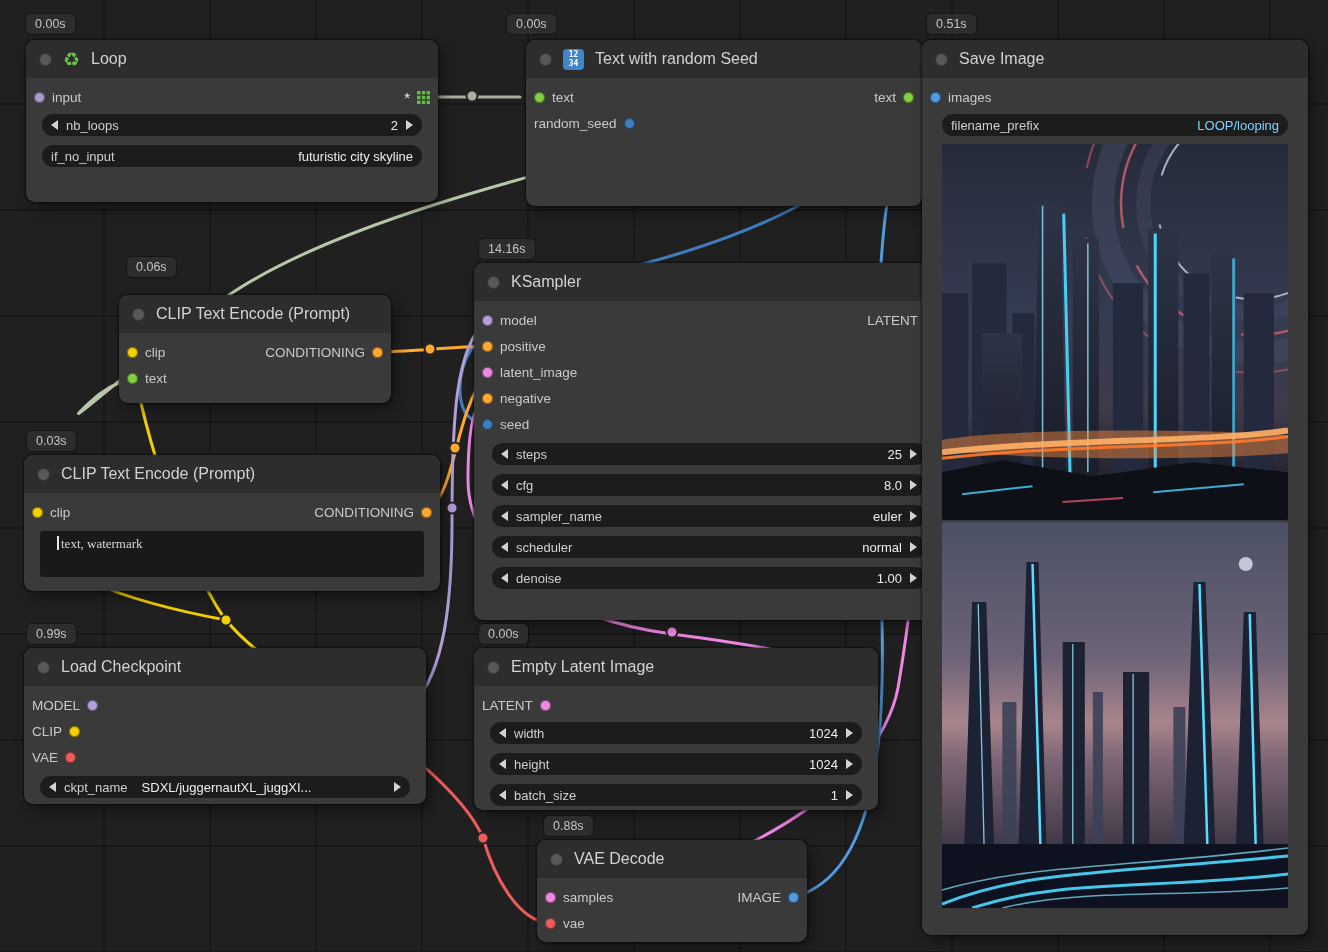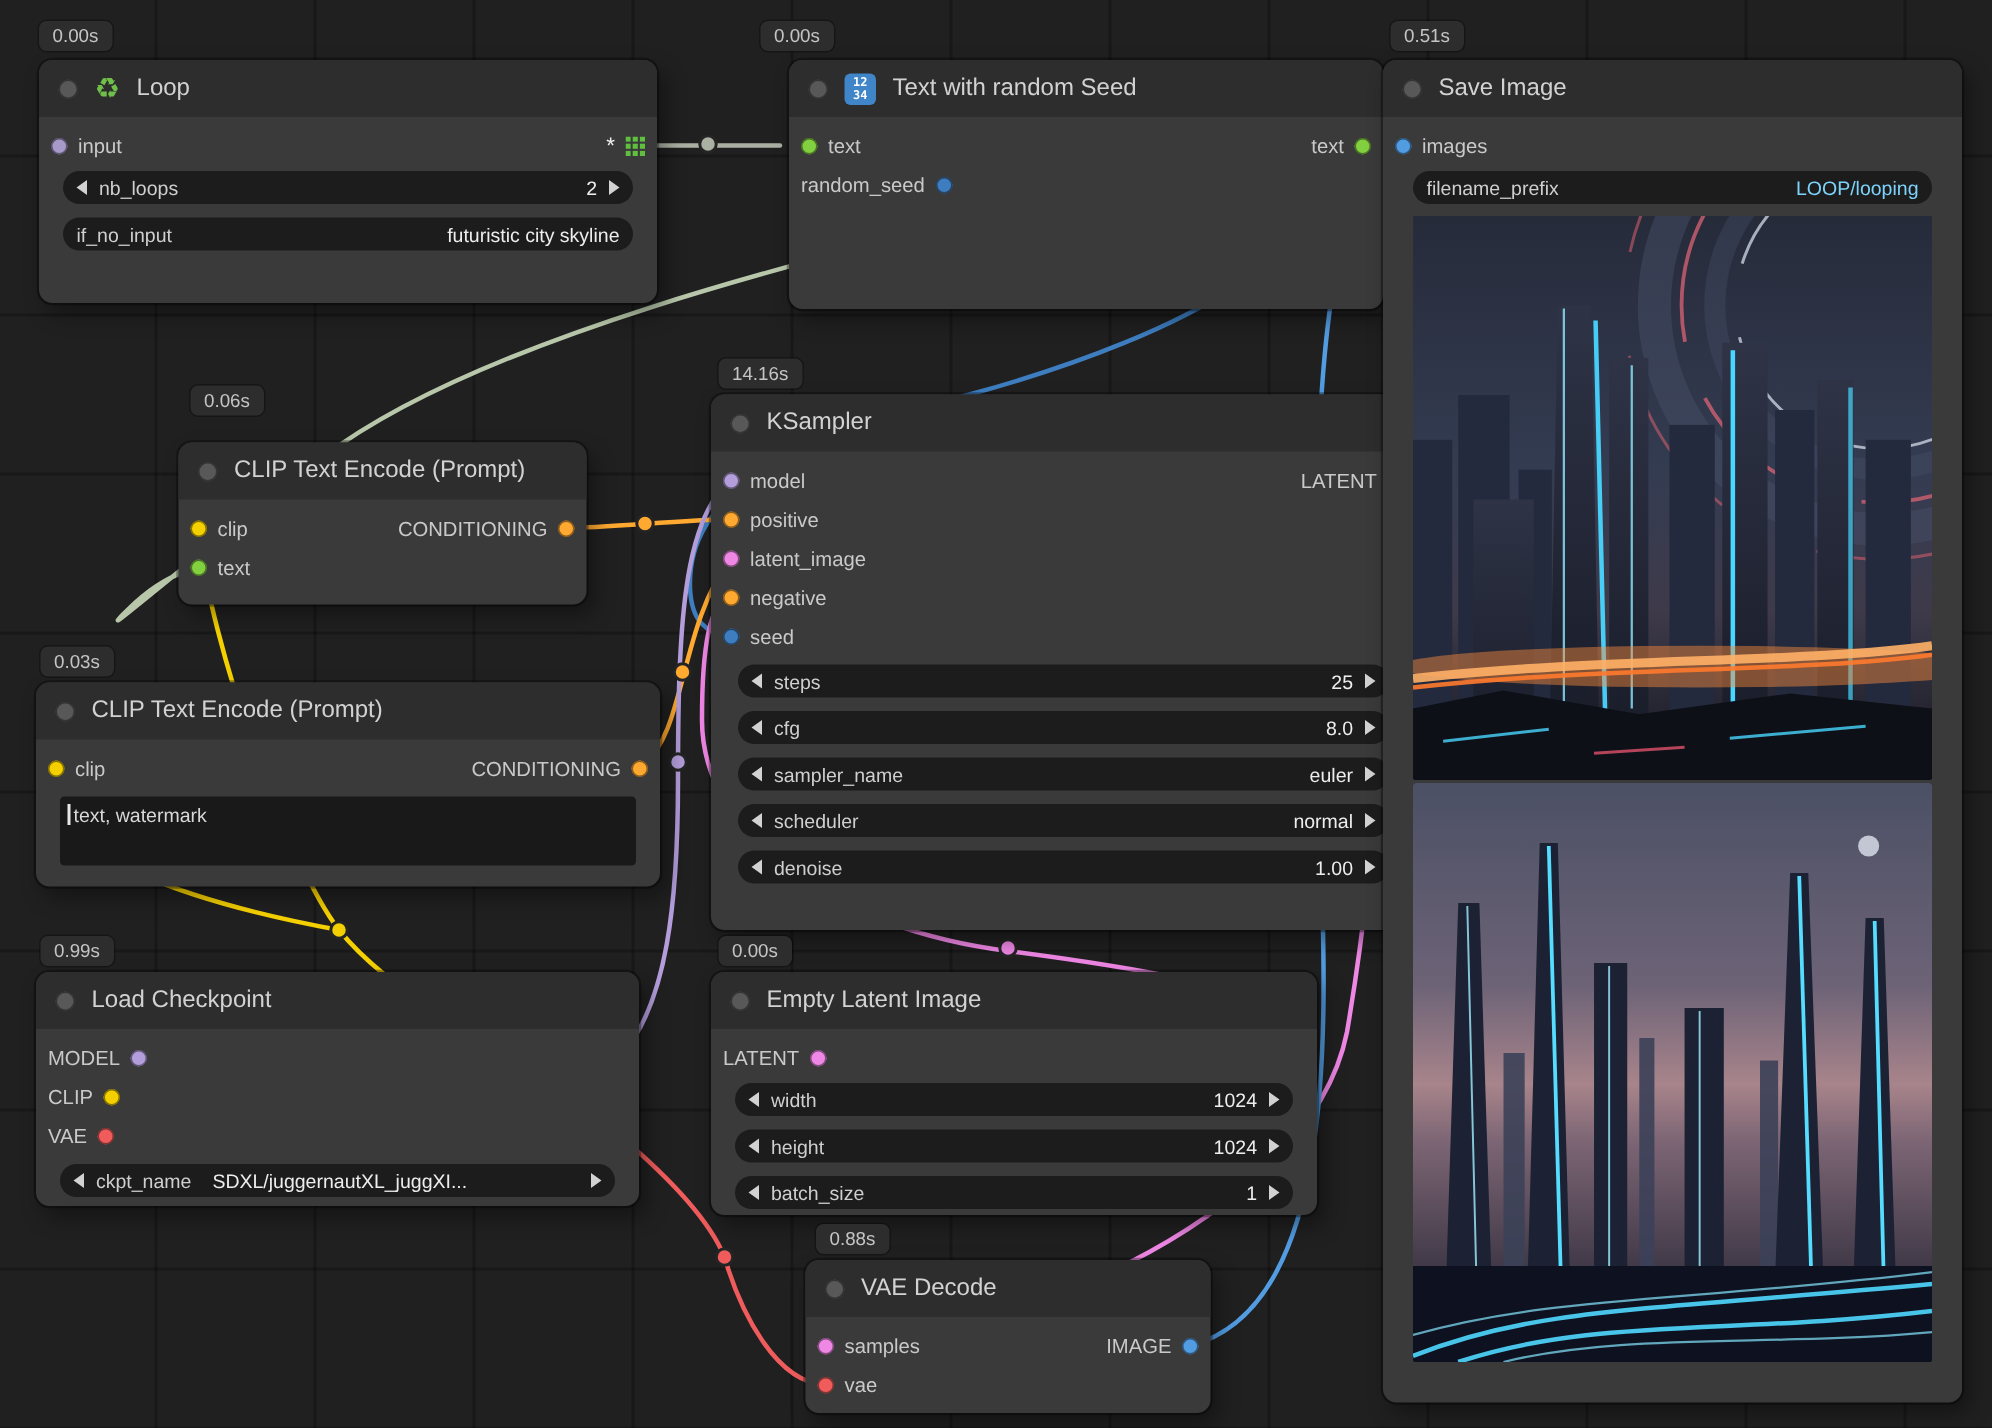--- a/index.html
+++ b/index.html
@@ -35,22 +35,22 @@
   .wlabel{white-space:nowrap;overflow:hidden}
   .wlabel.grow{flex:1 1 auto}
   .wvalue{white-space:nowrap;color:#ededed}
   .wvalue.grow{flex:1 1 auto;overflow:hidden;text-overflow:ellipsis;padding-left:6px}
   .wvalue.right{margin-left:auto;text-align:right}
   .arr{width:0;height:0;border-top:5px solid transparent;border-bottom:5px solid transparent;flex:none}
   .arr-l{border-right:7px solid #d2d2d2}
   .arr-r{border-left:7px solid #d2d2d2}
   .timer{position:absolute;background:#2d2d2d;border-radius:5px;padding:3px 9px;font-size:12.5px;color:#c4c4c4;
     z-index:3;box-shadow:0 0 0 1px rgba(0,0,0,.3);white-space:nowrap}
-  .ntextarea{background:#191919;border-radius:3px;margin:6px 16px 0;padding:5px 4px;height:46px;
-    font-family:Liberation Sans, sans-serif;font-size:13px;color:#d8d8d8}
+  .ntextarea{background:#191919;border-radius:3px;margin:6px 16px 0;padding:5px 16px;height:46px;
+    font-family:Liberation Serif, serif;font-size:13px;color:#d8d8d8}
   .caret{display:inline-block;width:2px;height:14px;background:#e8e8e8;vertical-align:-2px;margin:0 2px 0 1px}
   .preview{position:absolute;left:20px;width:346px;border-radius:2px;overflow:hidden;background:#10131e}
   .preview svg{display:block;width:100%;height:100%}
 </style>
 </head>
 <body>
 
 <div id="canvas">
 
   <svg id="wires" width="1328" height="952">

